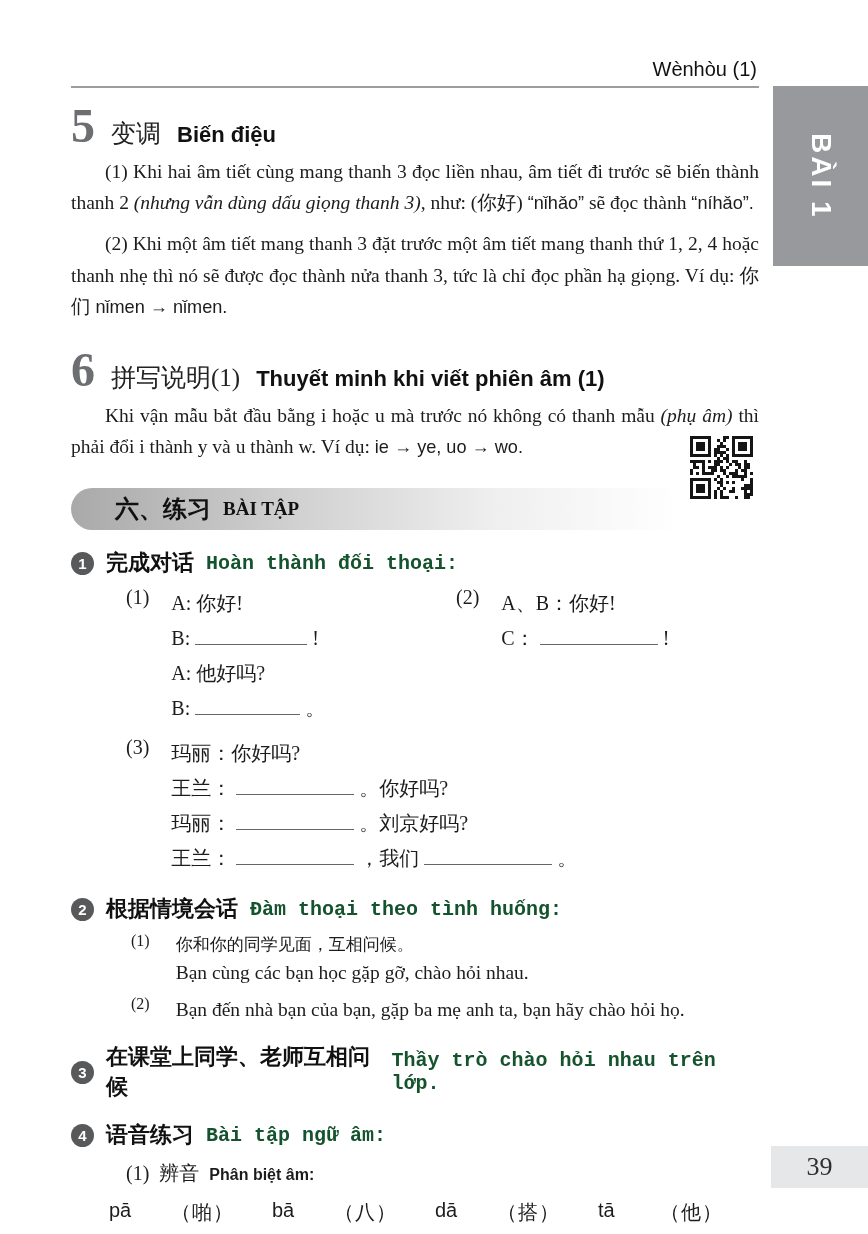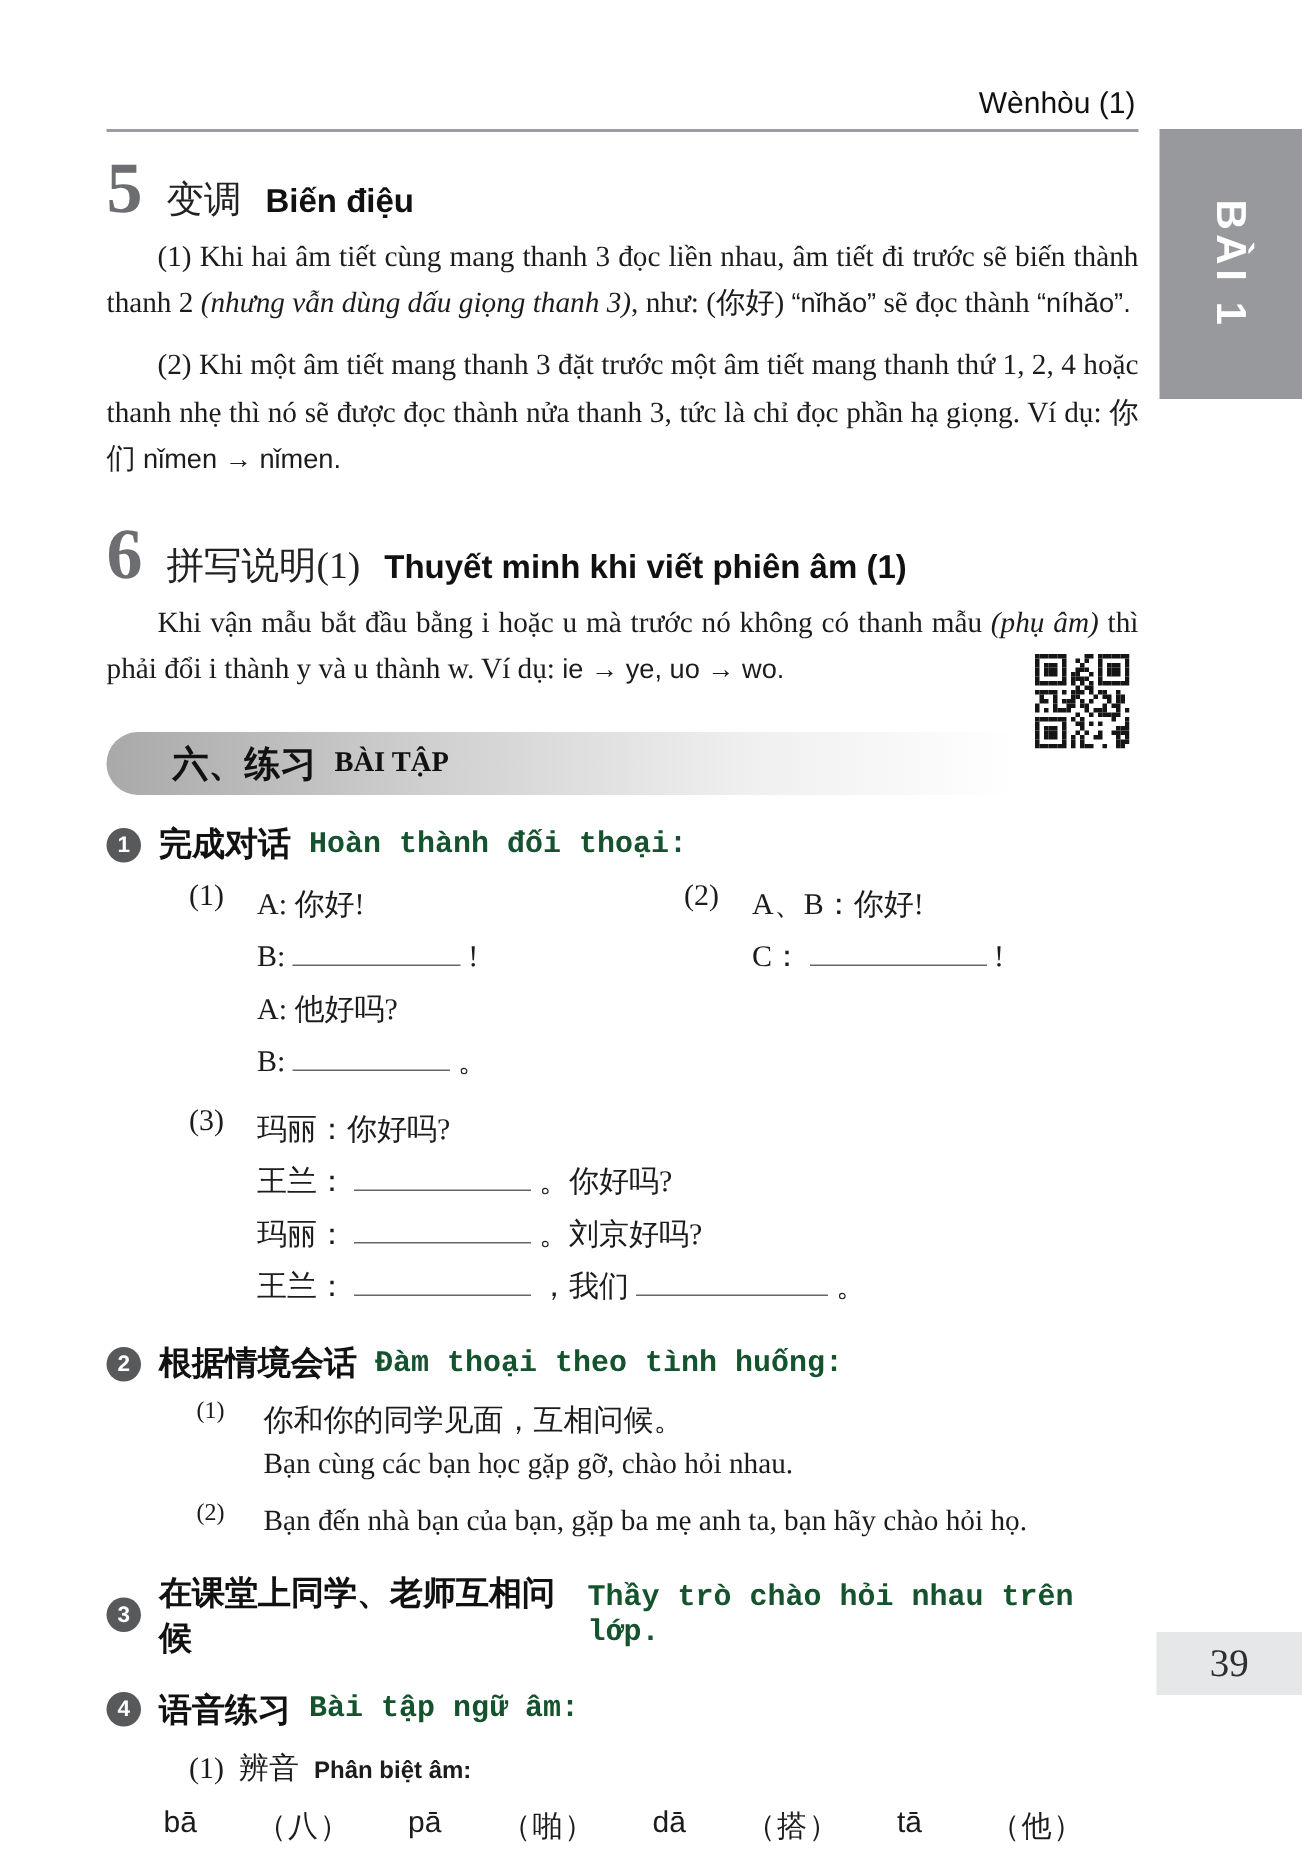--- a/index.html
+++ b/index.html
@@ -53,34 +53,34 @@
   .dlg-item{display:flex;gap:22px;}
   .dlg-label{flex:0 0 auto;}
   .dlg-lines{line-height:1.75;}
   .blank{display:inline-block;height:0.85em;border-bottom:1.6px solid #666;
          vertical-align:baseline;margin:0 5px;}
   .w105{width:105px;} .w112{width:112px;} .w118{width:118px;} .w128{width:128px;}
 
   
   .sit{margin-left:60px;margin-top:6px;}
   .sit-item{display:flex;gap:26px;margin-top:8px;}
-  .sit-zh{font-size:20px;line-height:1.5;}
+  .sit-zh{font-size:17px;line-height:1.5;}
   .sit-vi{font-size:19.5px;line-height:1.5;}
 
   
   .sub-line{margin-left:55px;margin-top:10px;font-size:20px;display:flex;gap:10px;align-items:baseline;}
   .sub-vi{font-family:"Liberation Sans",sans-serif;font-weight:600;font-size:16px;}
   .ptable{margin-left:38px;margin-top:12px;display:grid;grid-template-columns:repeat(4,163px);
           row-gap:8px;font-family:"Liberation Sans",sans-serif;font-size:20px;}
   .pcell{display:flex;}
   .pcell .pin{width:62px;}
   .pcell .chr{letter-spacing:1px;}
 
   
-  .page-box{position:absolute;right:0;top:1088px;width:97px;height:42px;background:#e6e7e8;
+  .page-box{position:absolute;right:0;top:1146px;width:97px;height:42px;background:#e6e7e8;
             display:flex;align-items:center;justify-content:center;}
   .page-box span{font-size:26px;color:#2f2f2f;}
 </style>
 </head>
 <body>
 
 <div class="page">
 
   <div class="side-tab">
     <span>BÀI 1</span>
@@ -407,26 +407,26 @@
       <span class="ex-zh">语音练习</span>
       <span class="ex-vi">Bài tập ngữ âm:</span>
     </div>
     <div class="sub-line">
       <span>(1)</span>
       <span>辨音</span>
       <span class="sub-vi">Phân biệt âm:</span>
     </div>
     <div class="ptable">
       <div class="pcell">
+          <span class="pin">pā</span>
+          <span class="chr">（啪）</span>
+        </div>
+      <div class="pcell">
           <span class="pin">bā</span>
           <span class="chr">（八）</span>
-        </div>
-      <div class="pcell">
-          <span class="pin">pā</span>
-          <span class="chr">（啪）</span>
         </div>
       <div class="pcell">
           <span class="pin">dā</span>
           <span class="chr">（搭）</span>
         </div>
       <div class="pcell">
           <span class="pin">tā</span>
           <span class="chr">（他）</span>
         </div>
 

